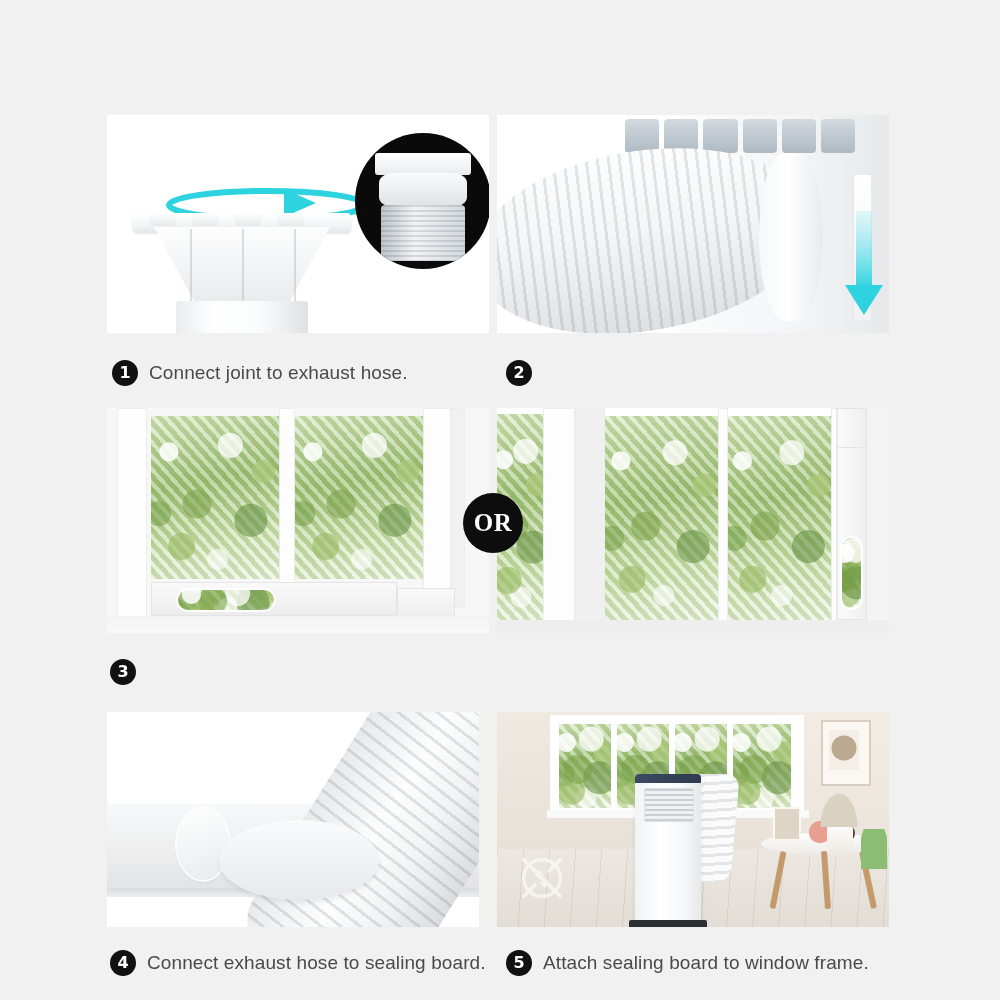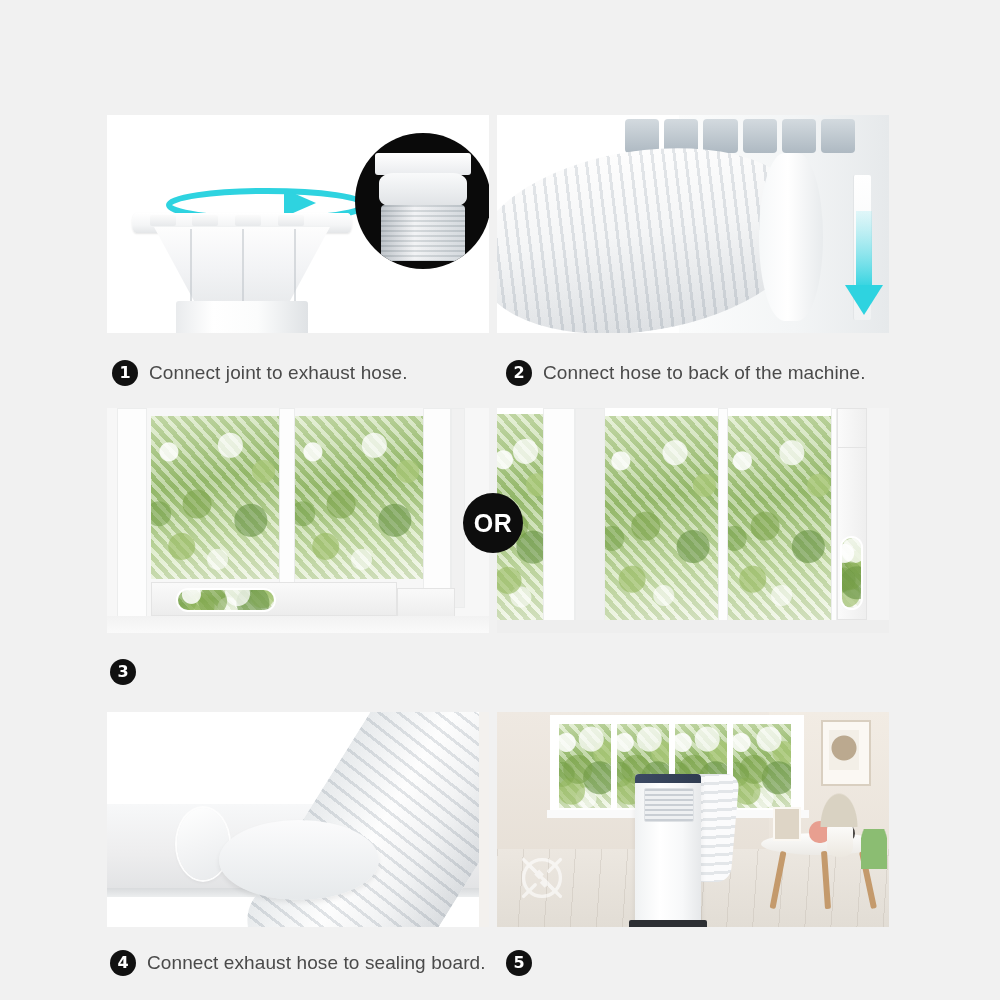--- a/index.html
+++ b/index.html
@@ -83,21 +83,21 @@
     border-radius: 50%;
     background: #0d0d0d;
     color: #ffffff;
     display: flex;
     align-items: center;
     justify-content: center;
     font-size: 25px;
     font-weight: bold;
     letter-spacing: 0.5px;
     z-index: 20;
-    font-family: Liberation Sans, sans-serif;
+    font-family: Liberation Serif, serif;
   }
 
   
   .joint-wrap { position: absolute; left: 25px; top: 40px; width: 220px; height: 230px; }
   .joint-flange {
     position: absolute; left: 0; top: 58px; width: 220px; height: 20px;
     background: linear-gradient(180deg,#ffffff 0%,#f4f5f6 60%,#e4e6e8 100%);
     border-radius: 4px / 10px;
     box-shadow: 0 1px 2px rgba(0,0,0,.10);
   }
@@ -349,21 +349,20 @@
       <path d="M4 74 L23 104 L42 74 Z" fill="#2ed3e0"></path>
     </svg>
   </div>
 
   <div class="caption" style="left:112px; top:360px;">
     <div class="badge">1</div>
     <div class="caption-text">Connect joint to exhaust hose.</div>
   </div>
   <div class="caption" style="left:506px; top:360px;">
     <div class="badge">2</div>
-    <div class="caption-text">Connect hose to back of the machine.</div>
   </div>
 
   <div class="panel" style="left:107px; top:408px; width:382px; height:225px;">
     <div class="win-frame" style="left:0; top:0; width:382px; height:225px; background:#f7f7f7;"></div>
     <div class="win-sash" style="left:10px; top:0; width:30px; height:216px;"></div>
     <div class="foliage" style="position:absolute; left:44px; top:8px; width:128px; height:163px;"></div>
     <div class="win-sash" style="left:172px; top:0; width:16px; height:180px;"></div>
     <div class="foliage" style="position:absolute; left:188px; top:8px; width:128px; height:163px;"></div>
     <div class="win-sash" style="left:316px; top:0; width:28px; height:216px;"></div>
     <div class="win-sash" style="left:344px; top:0; width:14px; height:200px; background:#f1f1f1;"></div>
@@ -455,15 +454,16 @@
       <rect x="31" y="34" width="7" height="7" fill="#ffffff" transform="rotate(-45 34 37)"></rect>
     </svg>
   </div>
 
   <div class="caption" style="left:110px; top:950px;">
     <div class="badge">4</div>
     <div class="caption-text">Connect exhaust hose to sealing board.</div>
   </div>
   <div class="caption" style="left:506px; top:950px;">
     <div class="badge">5</div>
+    <div class="caption-text">Attach sealing board to window frame.</div>
   </div>
 
 </div>
 
 </body></html>

